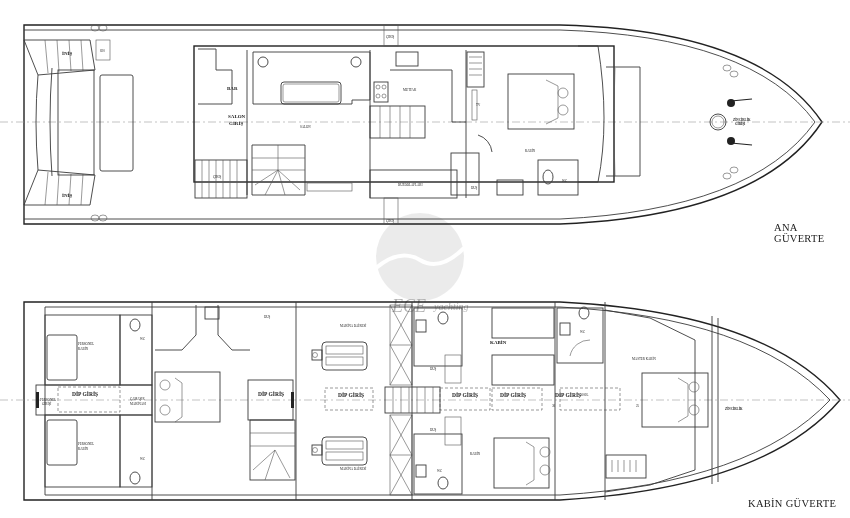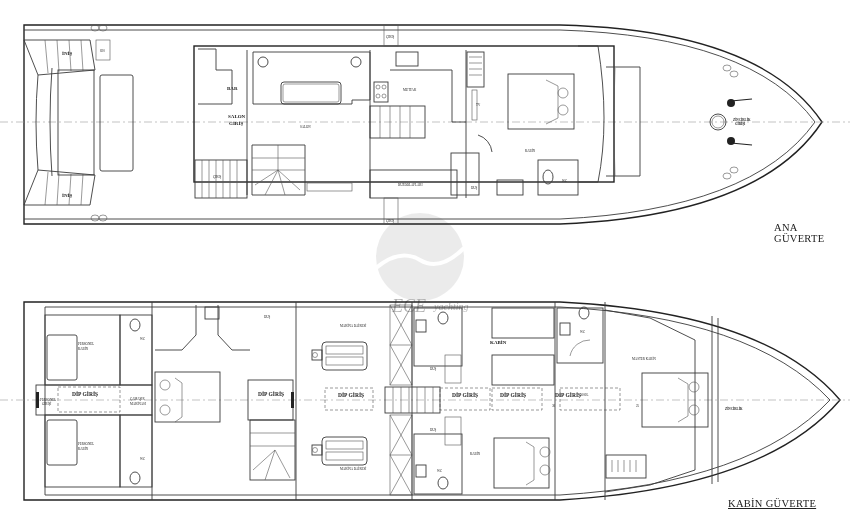--- a/index.html
+++ b/index.html
@@ -326,13 +326,13 @@
         <line x1="630" y1="460" x2="630" y2="472"></line>
         <line x1="636" y1="460" x2="636" y2="472"></line>
       </g>
     <line class="l" x1="712" y1="316" x2="712" y2="484"></line>
     <line class="l" x1="718" y1="318" x2="718" y2="482"></line>
     <text class="tiny" x="725" y="410" font-weight="bold">ZİNCİRLİK</text>
   </g>
 </svg>
 
 <div class="deck-title" style="left:753px; top:222px;margin-left:21px;">ANA GÜVERTE</div>
-<div class="deck-title" style="left:728px; top:498px;text-decoration:underline;">KABİN GÜVERTE</div>
+<div class="deck-title" style="left:748px; top:498px;">KABİN GÜVERTE</div>
 
 </body></html>

